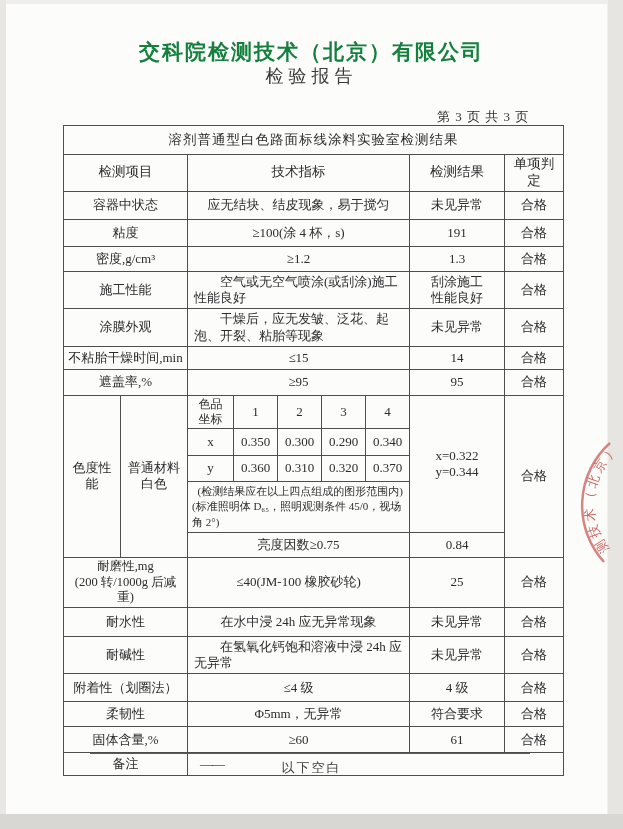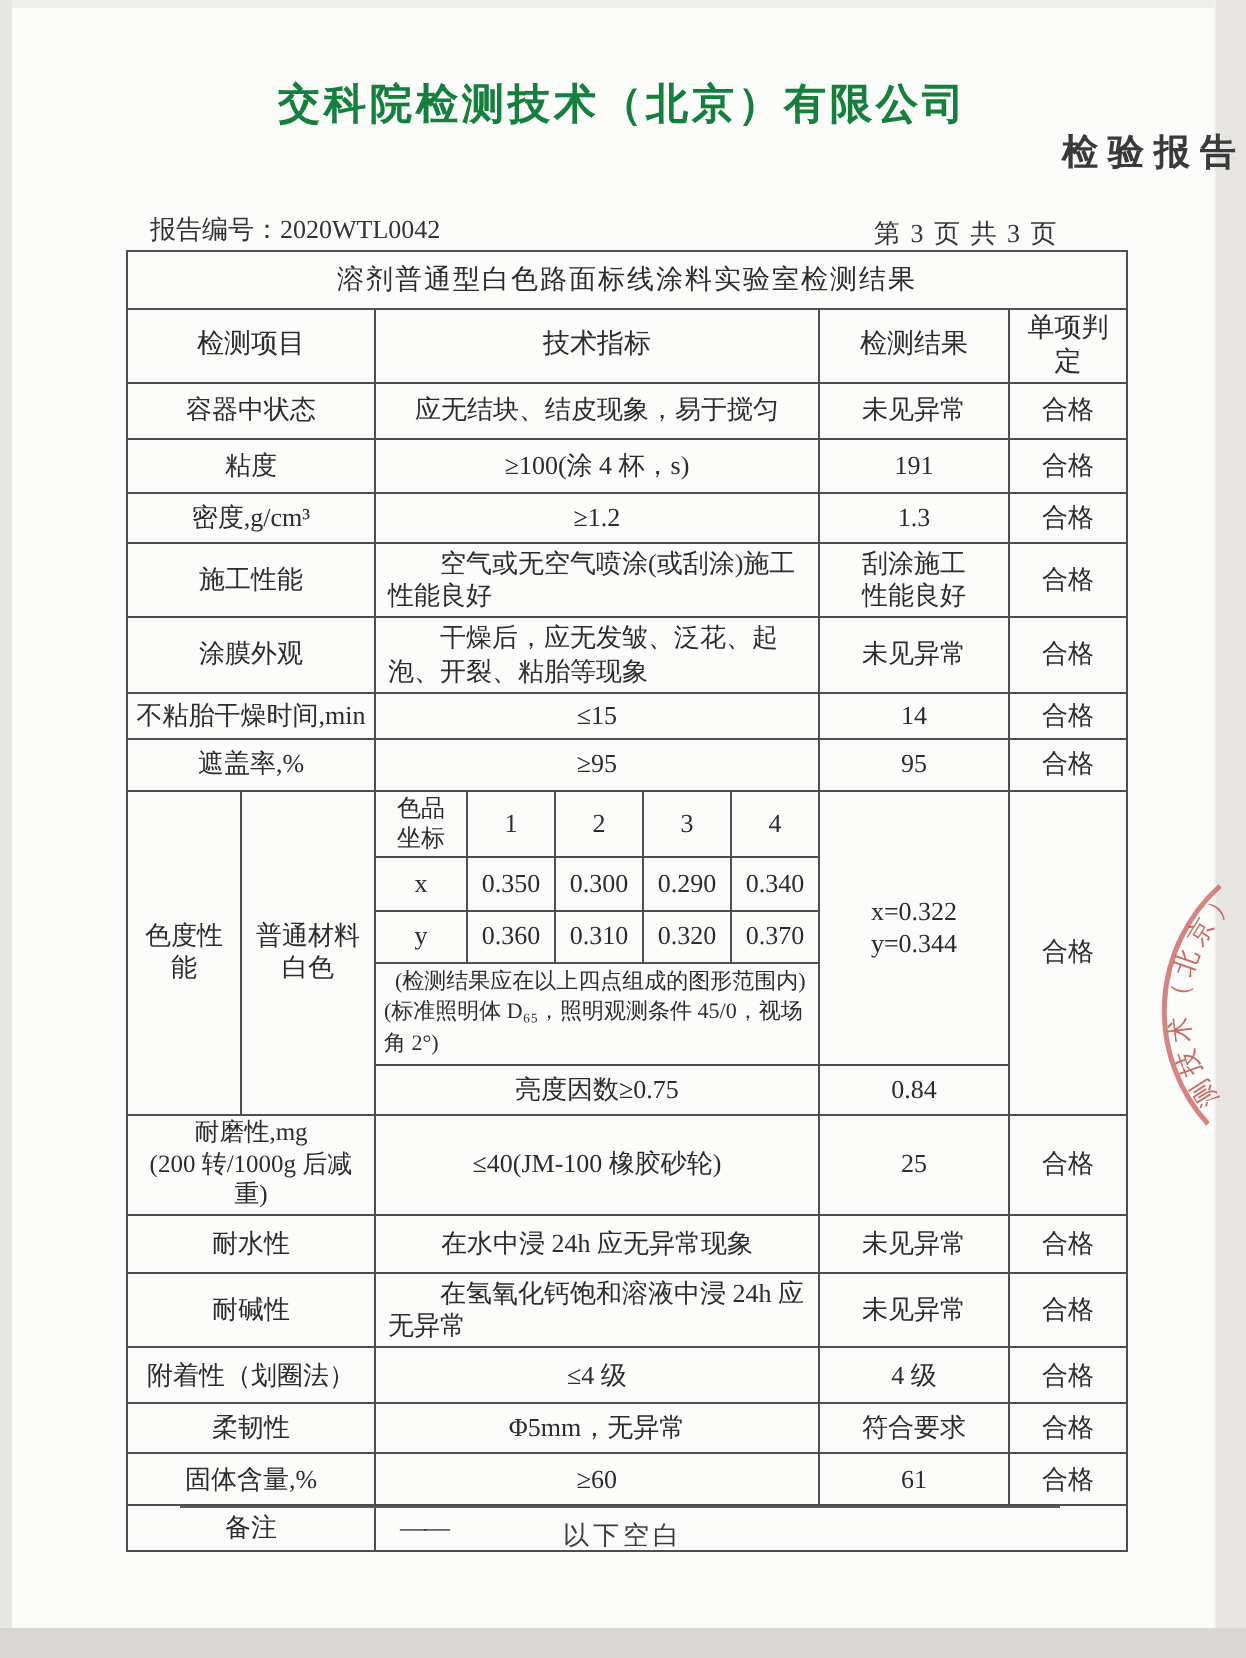--- a/index.html
+++ b/index.html
@@ -16,21 +16,21 @@
   .edge-right  { position:absolute; left:607px; top:0; width:16px; height:829px; background:#e7e5e2; border-left:1px solid #f1f0ee; }
   .edge-bottom { position:absolute; left:0; top:814px; width:623px; height:15px; background:#d9d7d4; }
   .edge-top    { position:absolute; left:0; top:0; width:623px; height:4px; background:#efeeec; }
 
   .company-title {
     position:absolute; left:0; top:38px; width:623px;
     text-align:center; font-size:21px; font-weight:bold; letter-spacing:2px; color:#15803d;
   }
   .doc-title {
     position:absolute; left:0; top:64px; width:623px;
-    text-align:right; font-size:18px; font-weight:bold; letter-spacing:5px; color:#3a3a3c;
+    text-align:center; font-size:18px; font-weight:normal; letter-spacing:5px; color:#3a3a3c;
   }
   .report-no { position:absolute; left:75px; top:106px; font-size:13px; color:#333; }
   .page-info { position:absolute; left:437px; top:108px; font-size:13px; color:#333; letter-spacing:1px; }
 
   .report-table { position:absolute; left:63px; top:125px;border-radius:29px; }
   table { border-collapse:collapse; table-layout:fixed; width:500px; }
   td {
     border:1px solid #4e4e50; text-align:center; vertical-align:middle;
     font-size:13px; padding:1px 3px; line-height:1.25; color:#2c2c2e;
     overflow:hidden;
@@ -55,21 +55,20 @@
 <div class="scan">
 
   <div class="edge-top"></div>
   <div class="edge-left"></div>
   <div class="edge-right"></div>
   <div class="edge-bottom"></div>
 
   <div class="company-title">交科院检测技术（北京）有限公司</div>
   <div class="doc-title">检验报告</div>
 
-  <div class="report-no"><span>报告编号：</span><span>2020WTL0042</span></div>
   <div class="page-info">第 3 页 共 3 页</div>
 
   <div class="report-table">
     <table>
       <colgroup>
         <col style="width:57px">
           <col style="width:67px">
         <col style="width:46px">
           <col style="width:44px">
           <col style="width:44px">

